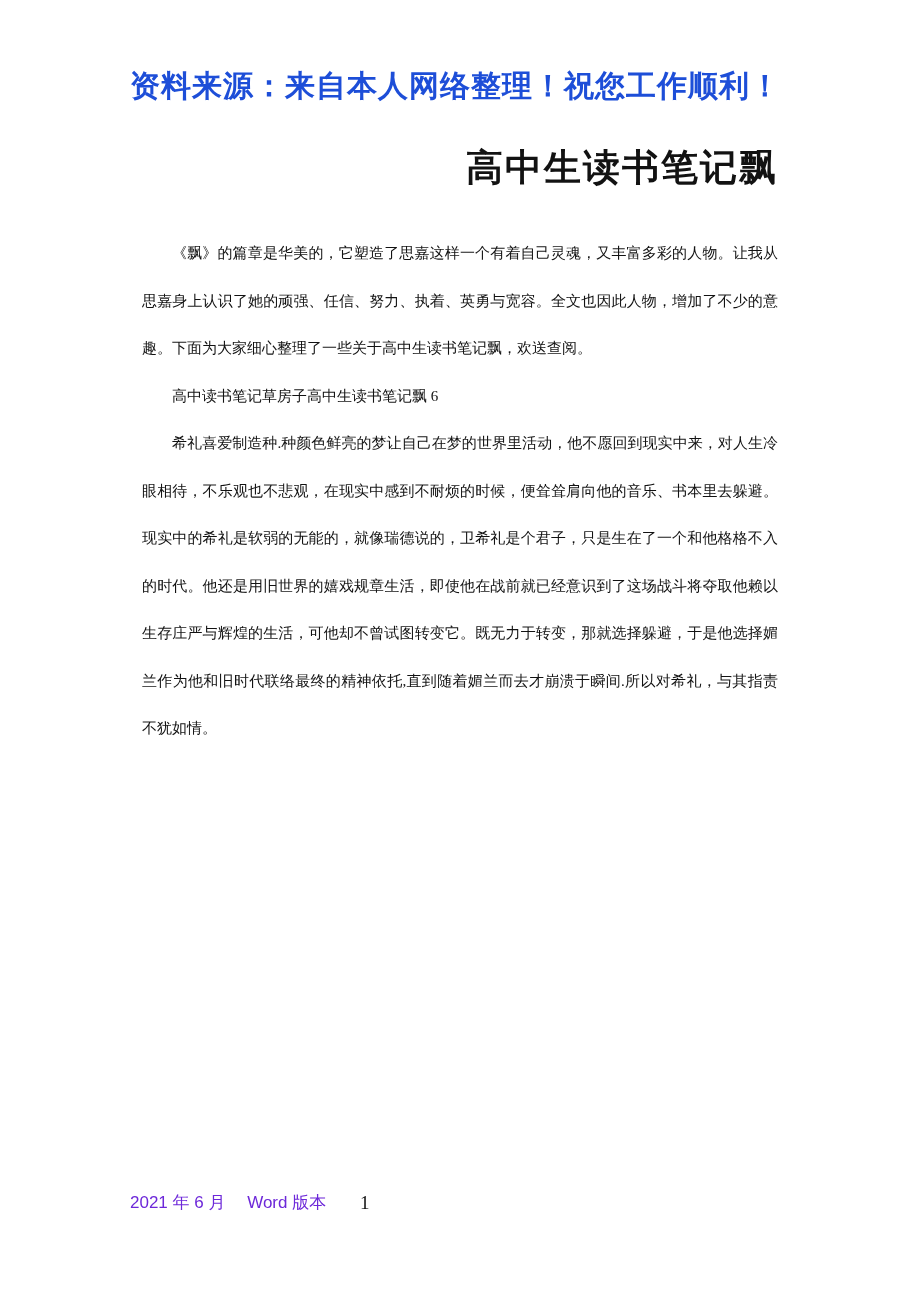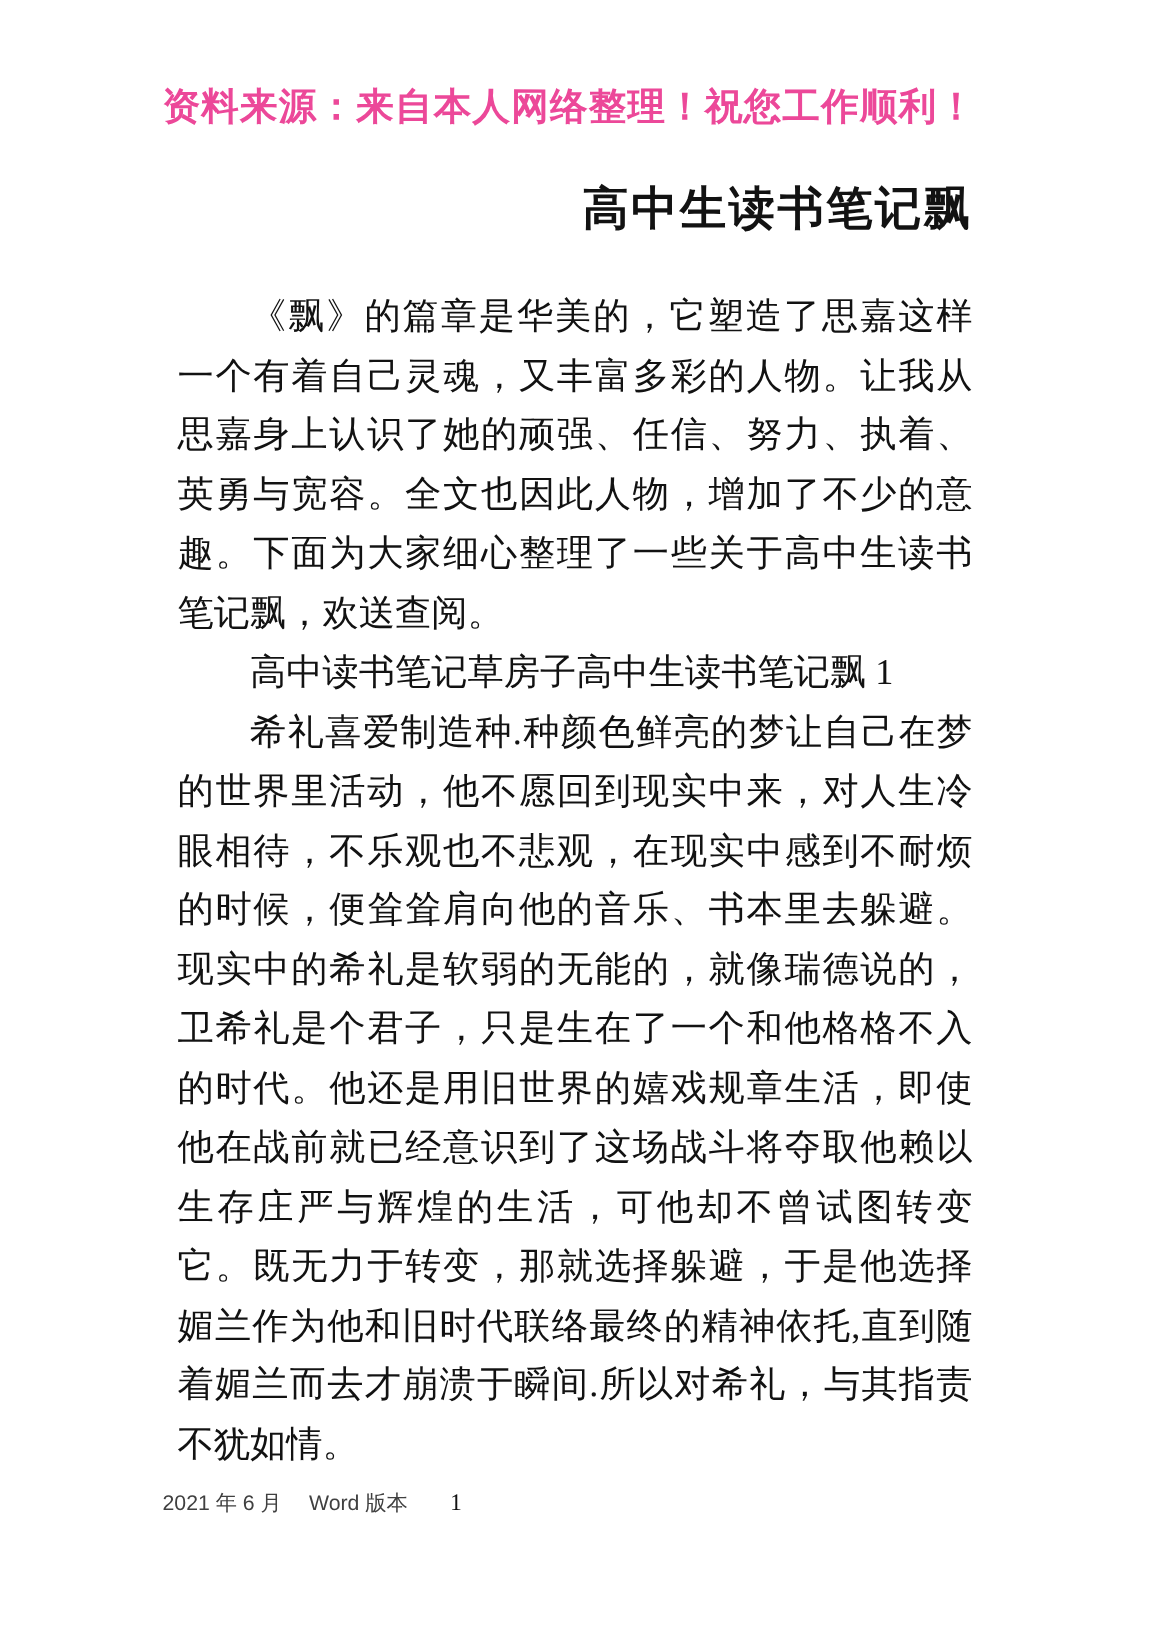--- a/index.html
+++ b/index.html
@@ -17,54 +17,54 @@
     padding: 0 142px;
     overflow: hidden;
     font-family: "Liberation Serif", "DejaVu Serif", serif;
     color: #121212;
   }
   .source-note {
     margin: 68px 0 0 -12px;
     font-size: 30px;
     line-height: 36px;
     font-weight: bold;
-    color: #ec4899;
+    color: #1d4ed8;
     letter-spacing: 1px;
     white-space: nowrap;
   }
   .doc-title {
     margin-top: 42px;
     text-align: right;
     font-size: 37px;
     line-height: 44px;
     font-weight: bold;
     letter-spacing: 2px;
   }
   .doc-body {
     margin-top: 40px;
   }
   .doc-body p {
     margin: 0;
-    font-size: 29px;
+    font-size: 15px;
     line-height: 47.5px;
     text-align: justify;
     text-indent: 2em;
     word-break: break-all;
   }
   .doc-body p.gap-before {
     margin-top: 47px;
   }
   .page-footer {
     position: absolute;
     left: 130px;
     top: 1192px;
     font-family: "Liberation Sans", "DejaVu Sans", sans-serif;
     font-size: 17px;
     line-height: 22px;
-    color: #404040;
+    color: #6d28d9;
     white-space: nowrap;
   }
   .page-number {
     position: absolute;
     left: 360px;
     top: 1192px;
     font-family: "Liberation Serif", "DejaVu Serif", serif;
     font-size: 19px;
     line-height: 22px;
     color: #121212;
@@ -74,21 +74,21 @@
 <body>
 
 <div class="page">
 
   <div class="source-note">资料来源：来自本人网络整理！祝您工作顺利！</div>
 
   <h1 class="doc-title">高中生读书笔记飘</h1>
 
   <div class="doc-body">
     <p>《飘》的篇章是华美的，它塑造了思嘉这样一个有着自己灵魂，又丰富多彩的人物。让我从思嘉身上认识了她的顽强、任信、努力、执着、英勇与宽容。全文也因此人物，增加了不少的意趣。下面为大家细心整理了一些关于高中生读书笔记飘，欢送查阅。</p>
-    <p>高中读书笔记草房子高中生读书笔记飘 1</p>
+    <p>高中读书笔记草房子高中生读书笔记飘 6</p>
     <p>希礼喜爱制造种.种颜色鲜亮的梦让自己在梦的世界里活动，他不愿回到现实中来，对人生冷眼相待，不乐观也不悲观，在现实中感到不耐烦的时候，便耸耸肩向他的音乐、书本里去躲避。现实中的希礼是软弱的无能的，就像瑞德说的，卫希礼是个君子，只是生在了一个和他格格不入的时代。他还是用旧世界的嬉戏规章生活，即使他在战前就已经意识到了这场战斗将夺取他赖以生存庄严与辉煌的生活，可他却不曾试图转变它。既无力于转变，那就选择躲避，于是他选择媚兰作为他和旧时代联络最终的精神依托,直到随着媚兰而去才崩溃于瞬间.所以对希礼，与其指责不犹如情。</p>
   </div>
 
   <div class="page-footer">2021 年 6 月　 Word 版本</div>
 
   <div class="page-number">1</div>
 
 </div>
 
 </body></html>

